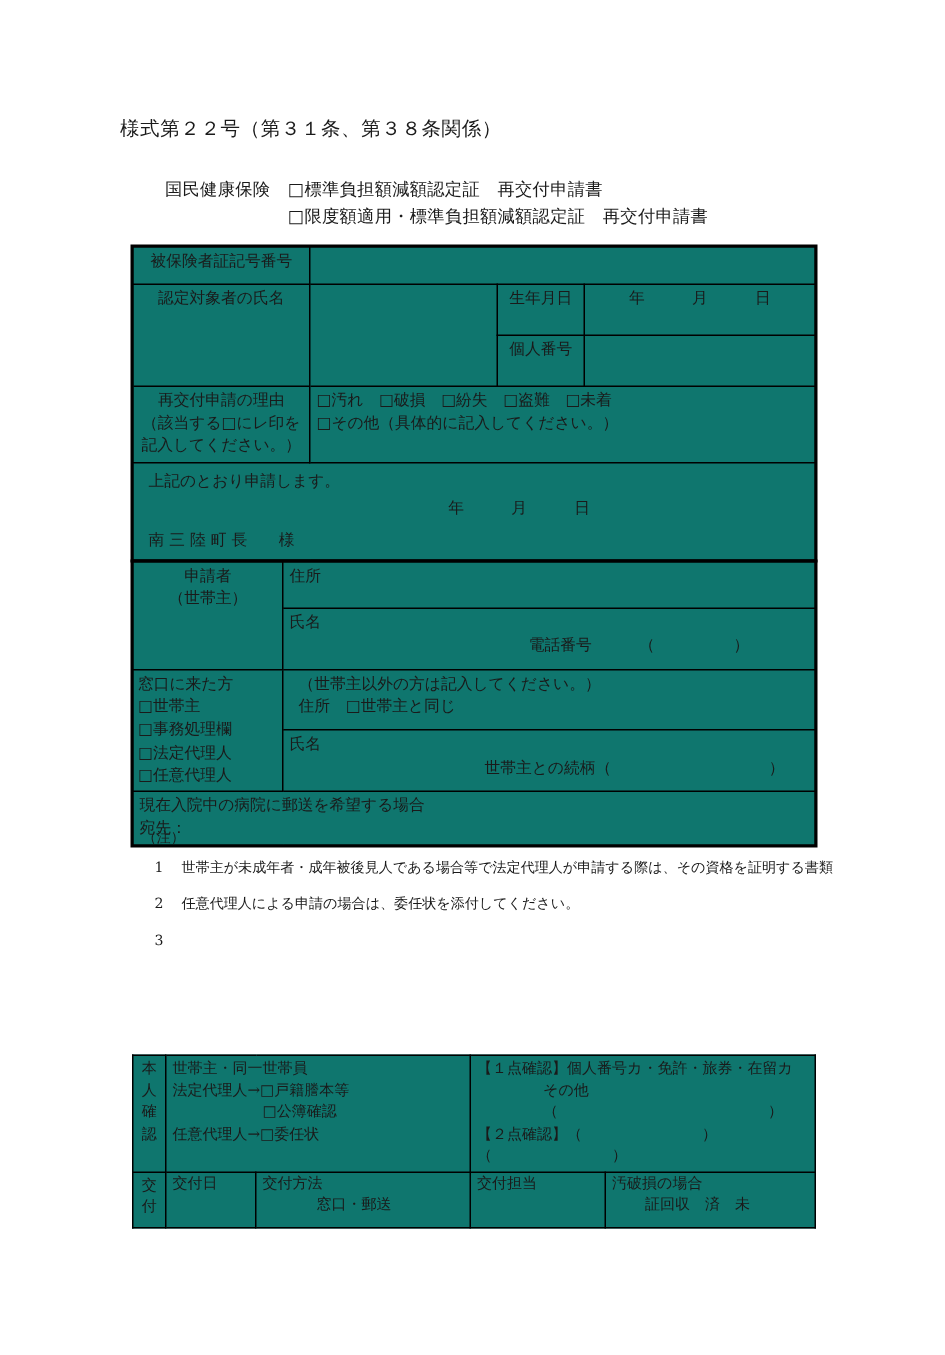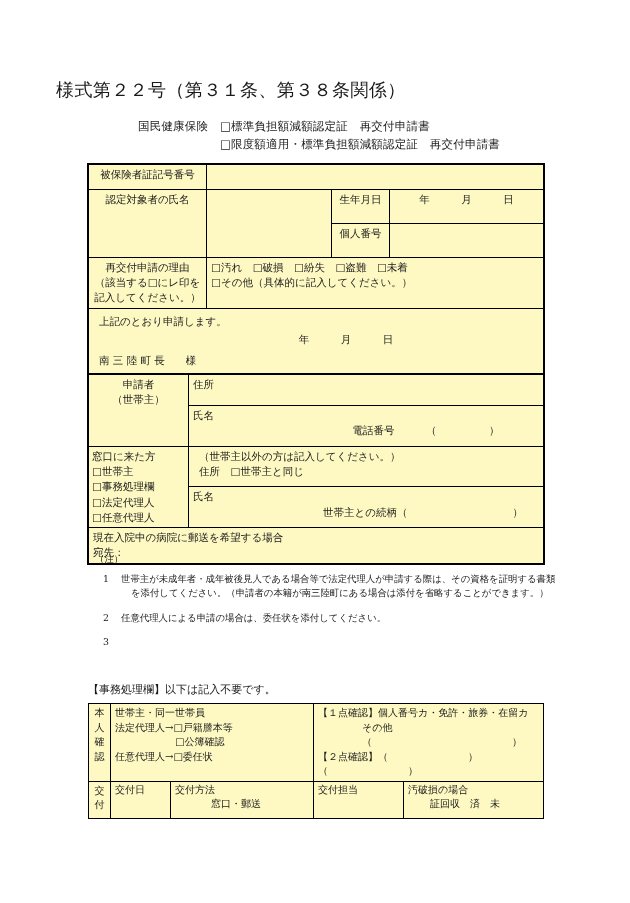--- a/index.html
+++ b/index.html
@@ -22,40 +22,39 @@
     height: 903px;
     overflow: hidden;
   }
 
   
   .t { position: absolute; white-space: pre; line-height: 1.35; }
   .jp { font-family: "DejaVu Serif", "Liberation Serif", serif; }
 
   
   .form-no {
-    left: 56px; top: 78px;
-    font-size: 18px;
+    left: 80px; top: 78px;
+    font-size: 13px;
     letter-spacing: 0.4px;
   }
   .title-block {
     position: absolute;
     left: 110px; top: 118px;
     font-size: 11.5px;
     letter-spacing: 0.2px;
-    margin-left: 28px;
   }
   .title-line { white-space: pre; line-height: 1.55; }
 
   
   table.form {
     position: absolute;
     border-collapse: collapse;
     table-layout: fixed;
     font-size: 10.5px;
-    background: #fef9c3;
+    background: #0f766e;
   }
   table.form td {
     border: 1px solid #000;
     padding: 2px 4px;
     vertical-align: top;
     line-height: 1.45;
     font-size: 10.5px;
   }
   table.form.thick {
     outline: 2px solid #000;
@@ -194,34 +193,32 @@
       </tr>
     </tbody>
   </table>
 
   <div class="notes">
     <div class="note-head jp">（注）</div>
 
     <div class="note-item">
       <span class="note-num">1</span>
       <span>世帯主が未成年者・成年被後見人である場合等で法定代理人が申請する際は、その資格を証明する書類</span>
-      <span class="note-cont">を添付してください。（申請者の本籍が南三陸町にある場合は添付を省略することができます。）</span>
     </div>
 
     <div class="note-item" style="margin-top:10px">
       <span class="note-num">2</span>
       <span>任意代理人による申請の場合は、委任状を添付してください。</span>
     </div>
 
     <div class="note-item" style="margin-top:10px">
       <span class="note-num">3</span>
     </div>
   </div>
 
-  <div class="t office-head jp">【事務処理欄】以下は記入不要です。</div>
 
   <table class="form" id="table-office">
     <colgroup>
       <col style="width:22px">
       <col style="width:60px">
       <col style="width:143px">
       <col style="width:90px">
       <col style="width:140px">
     </colgroup>
     <tbody>

